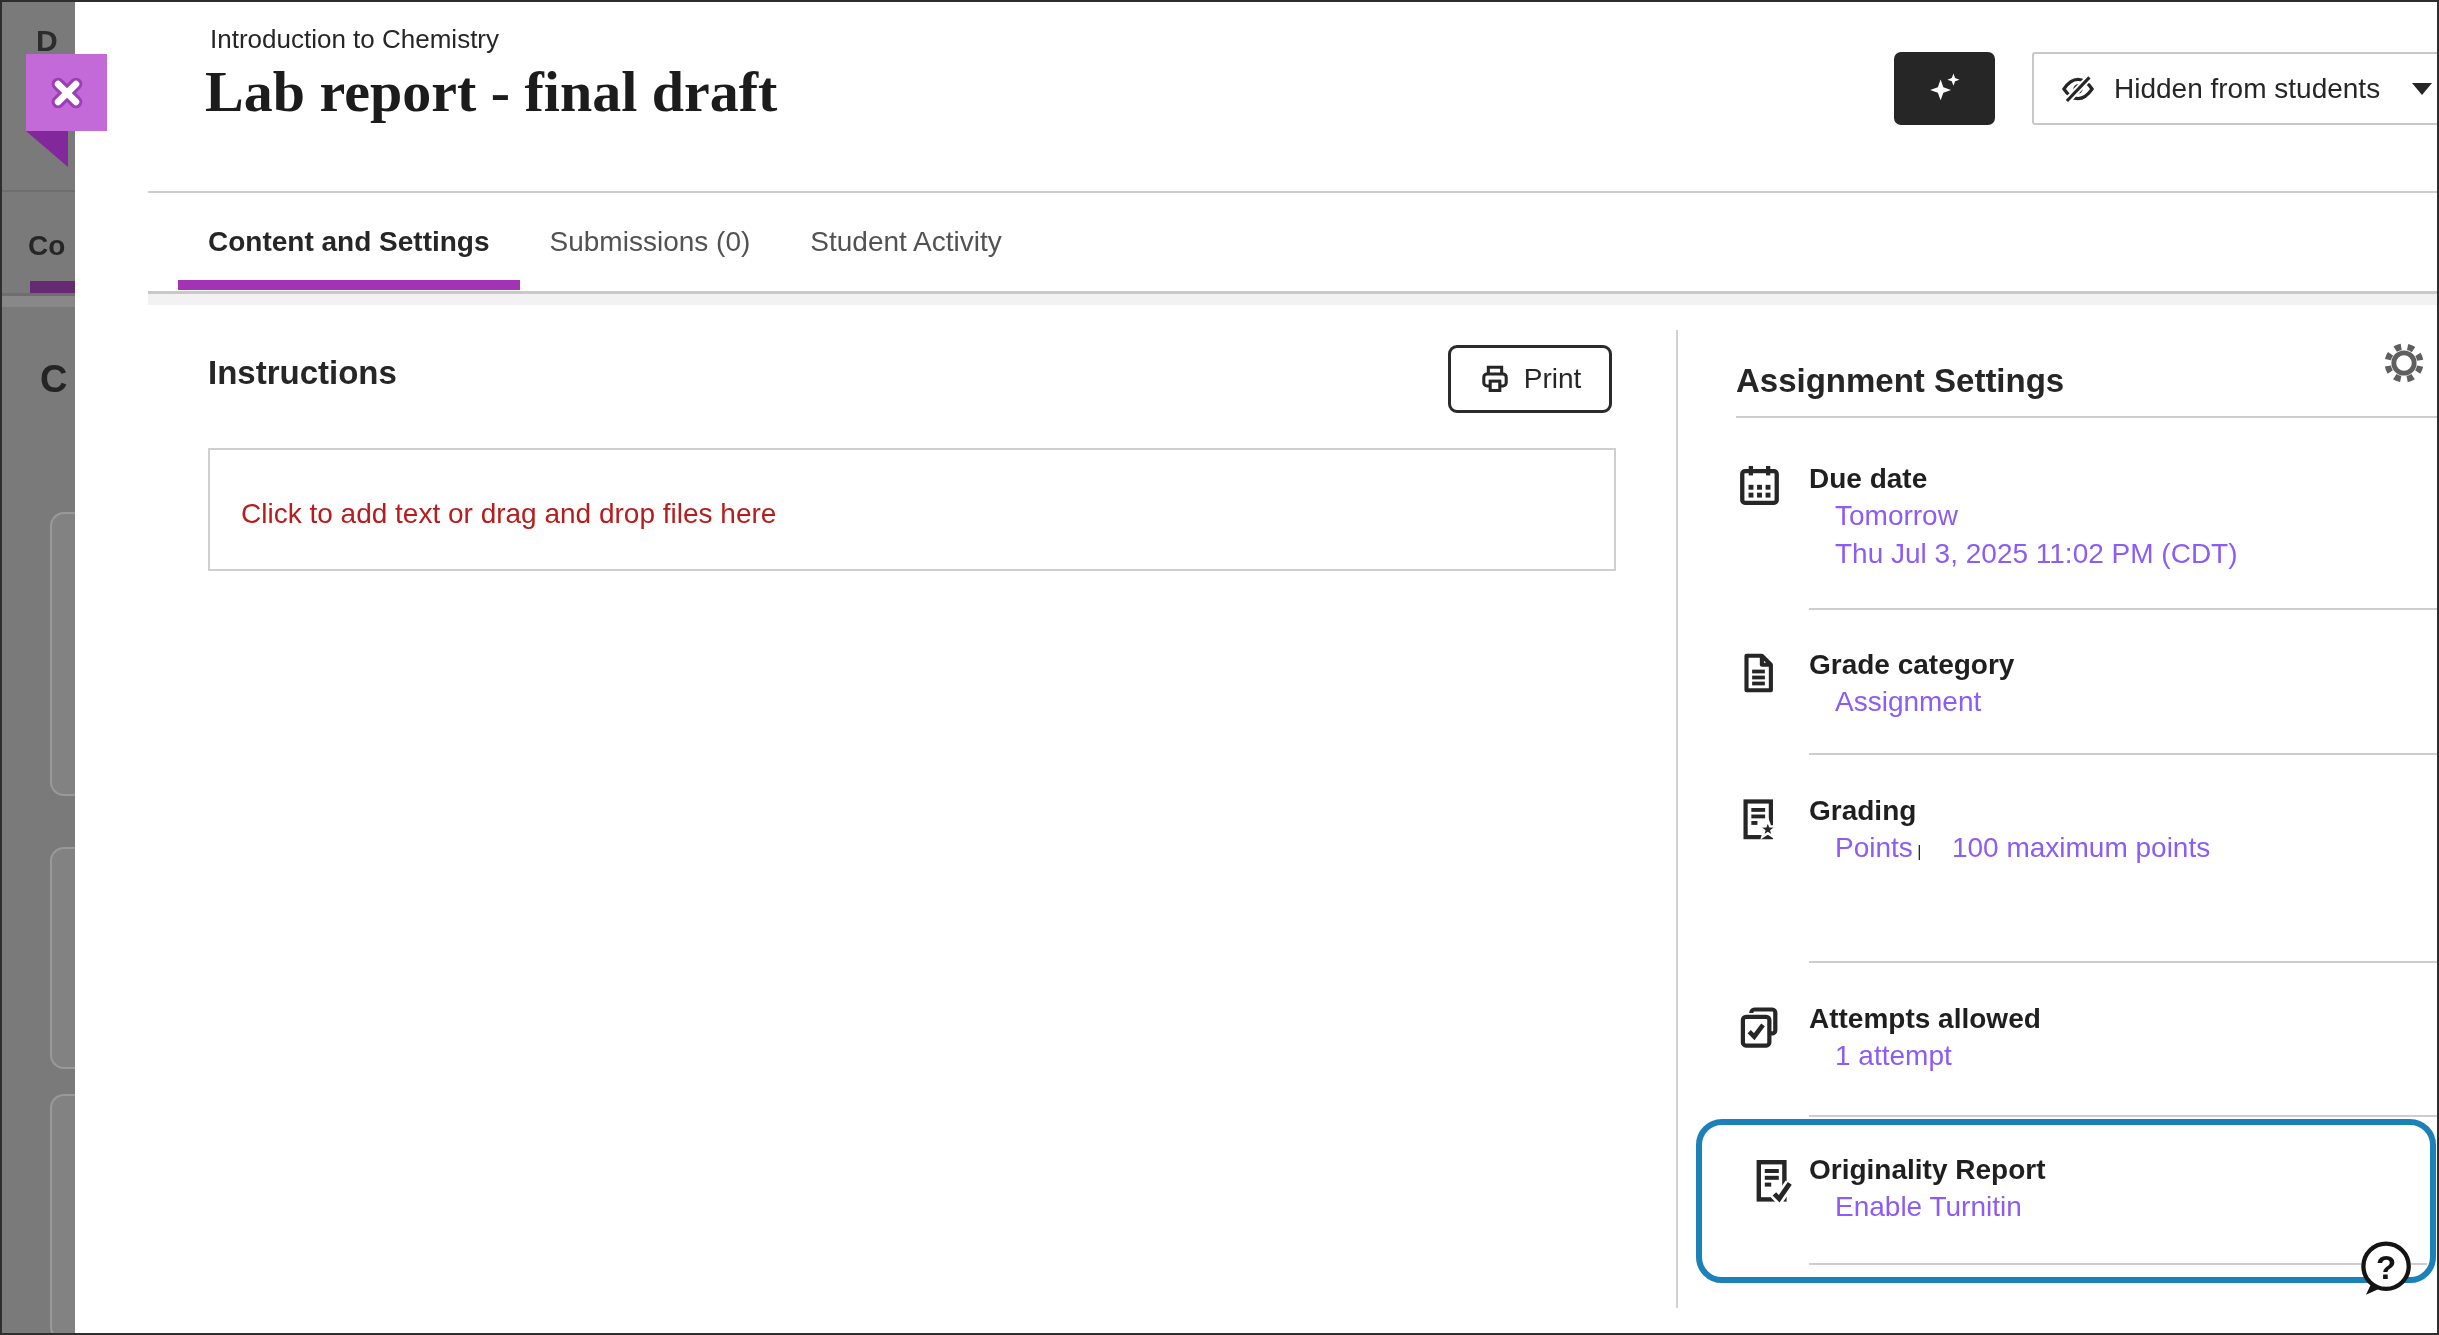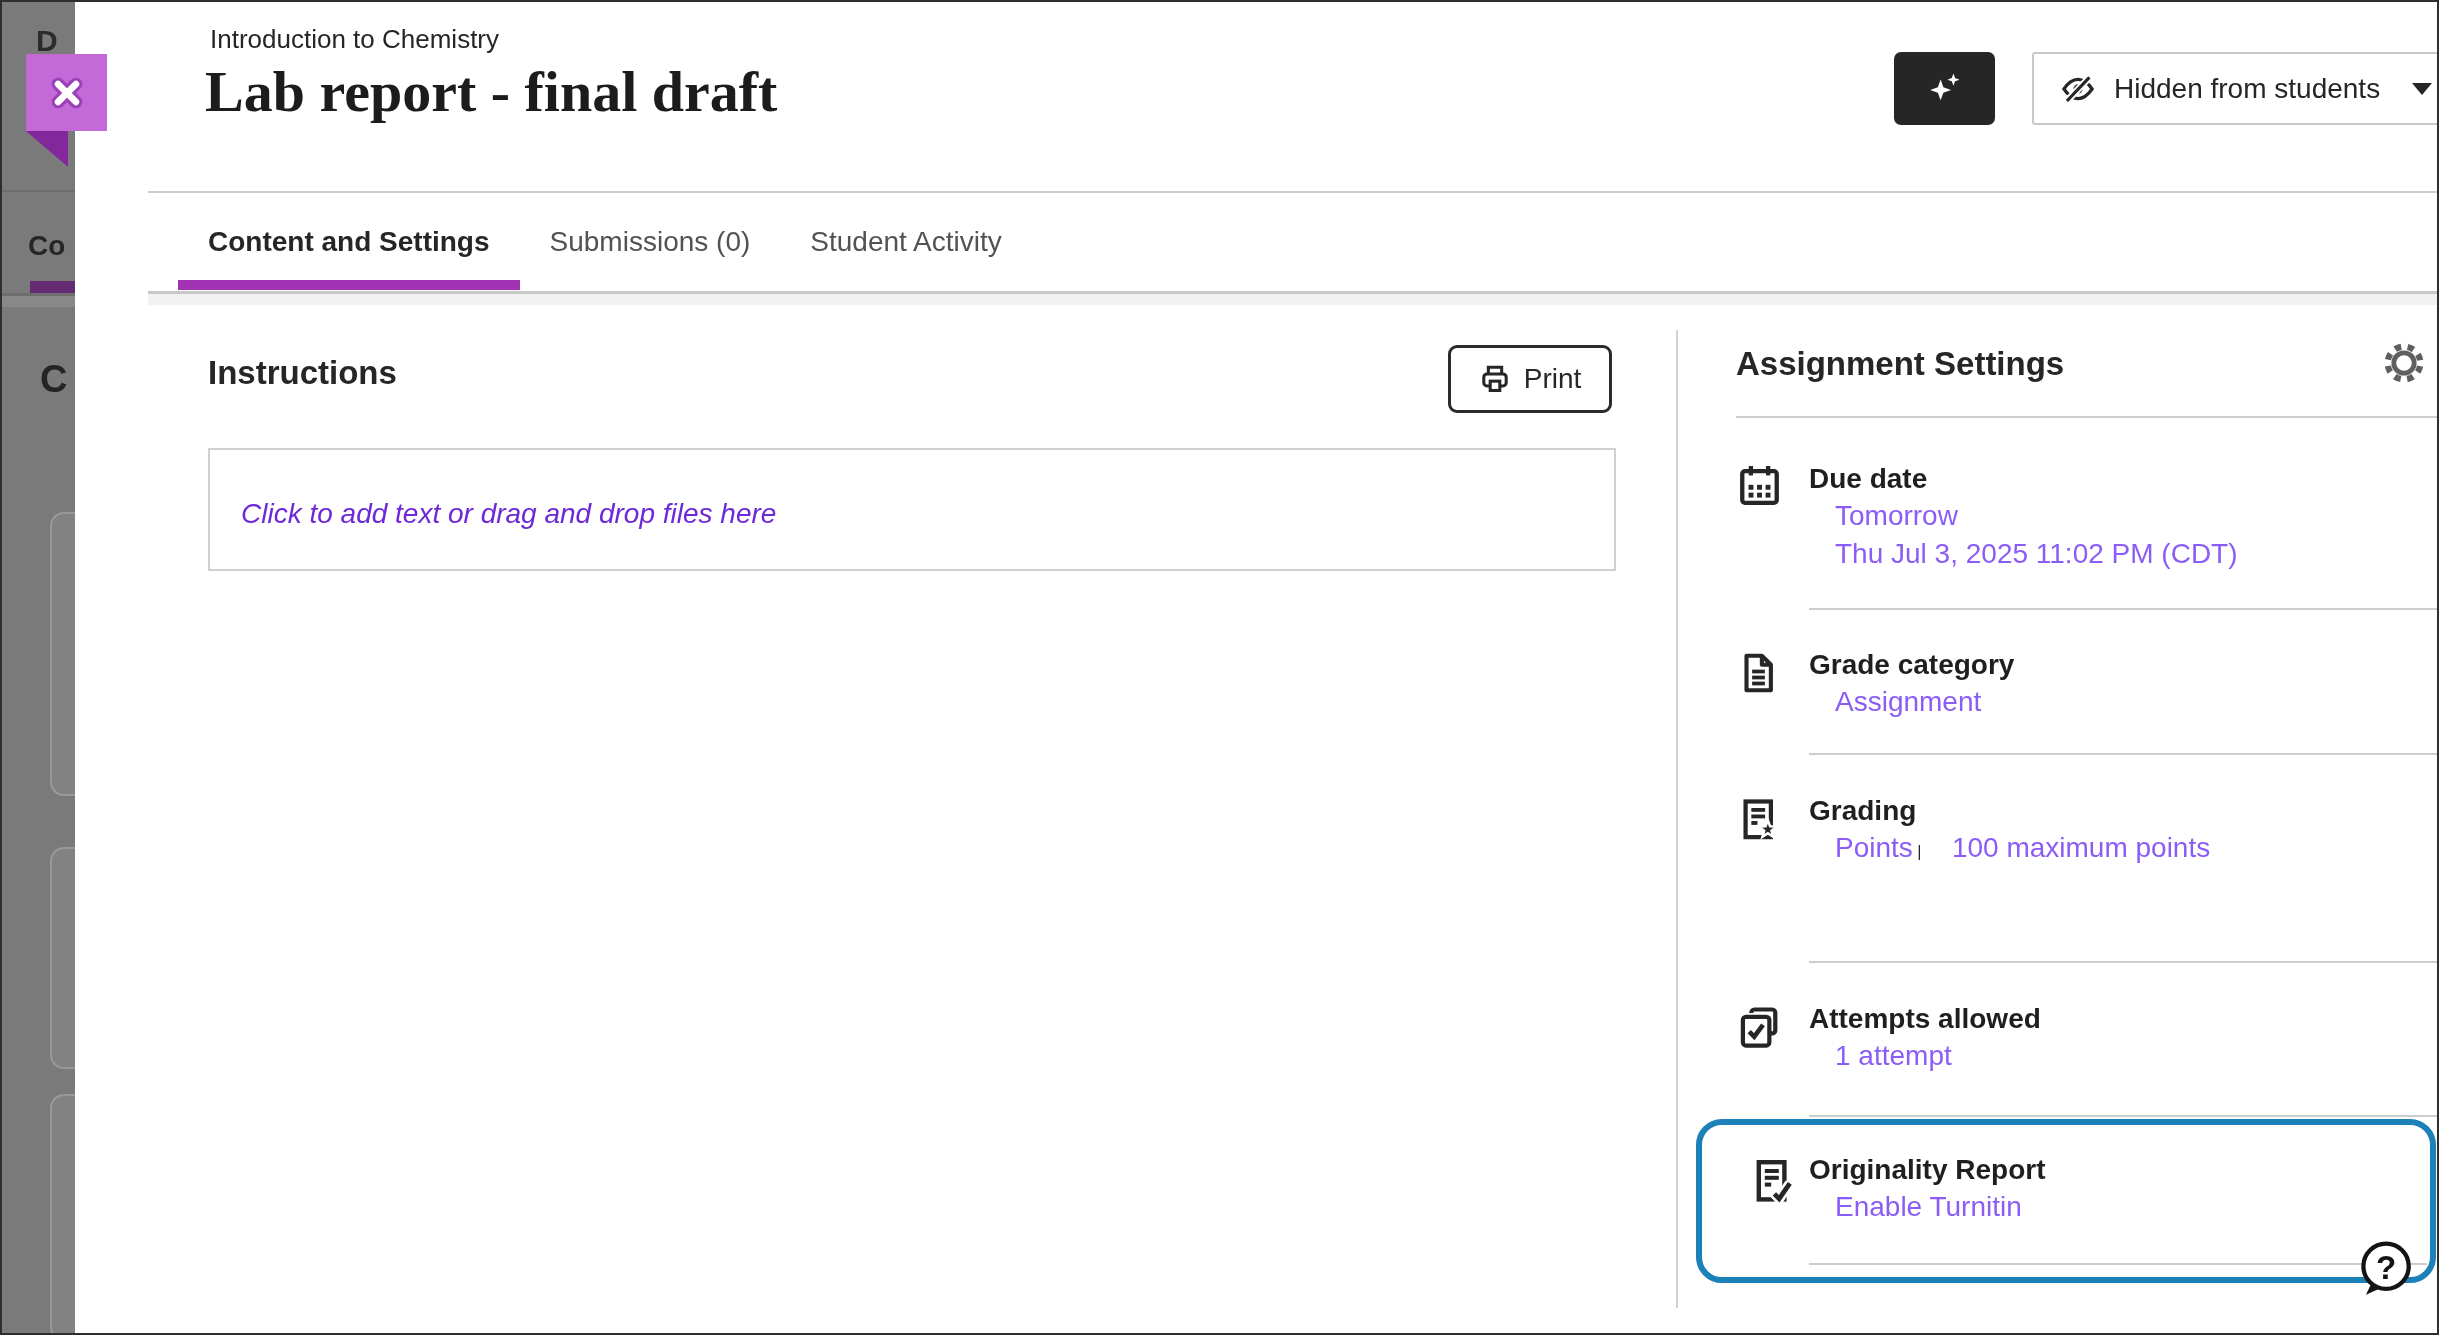--- a/index.html
+++ b/index.html
@@ -50,26 +50,26 @@
   .tab.active{font-weight:bold;color:#262626;}
   .tab.active::after{content:"";position:absolute;left:0;right:0;bottom:1px;height:10px;background:#a233b5;}
   .tabbar-divider{position:absolute;left:73px;right:0;top:289px;height:3px;background:#c9c9c9;}
   .tabbar-band{position:absolute;left:73px;right:0;top:292px;height:11px;background:#f2f2f2;}
 
   
   .instructions-heading{position:absolute;left:133px;top:352px;font-size:33px;font-weight:bold;color:#262626;}
   .print-btn{position:absolute;left:1373px;top:343px;width:164px;height:68px;background:#fff;border:3px solid #2b2b2b;border-radius:9px;
     box-sizing:border-box;display:flex;align-items:center;justify-content:center;gap:13px;font-size:28px;color:#262626;cursor:pointer;}
   .editor-box{position:absolute;left:133px;top:446px;width:1408px;height:123px;border:2px solid #cfcfcf;box-sizing:border-box;background:#fff;cursor:text;}
-  .editor-placeholder{position:absolute;left:31px;top:48px;font-size:28px;font-style:italic;color:#6d28d9;}
+  .editor-placeholder{position:absolute;left:31px;top:48px;font-size:28px;color:#b91c1c;}
 
   .v-divider{position:absolute;left:1601px;top:328px;width:2px;height:978px;background:#d2d2d2;}
 
   
-  .settings-heading{position:absolute;left:1661px;top:343px;font-size:33px;font-weight:bold;color:#262626;}
+  .settings-heading{position:absolute;left:1661px;top:360px;font-size:33px;font-weight:bold;color:#262626;}
   .gear{position:absolute;left:2305px;top:337px;width:48px;height:48px;cursor:pointer;}
   .sb-div{position:absolute;height:2px;background:#cdcdcd;}
   .d1{left:1661px;top:414px;width:721px;}
   .d2{left:1734px;top:606px;width:648px;}
   .d3{left:1734px;top:751px;width:648px;}
   .d4{left:1734px;top:959px;width:648px;}
   .d5{left:1734px;top:1113px;width:648px;}
   .d6{left:1734px;top:1261px;width:618px;z-index:12;}
 
   .sb-icon{position:absolute;left:1661px;width:47px;height:53px;}

